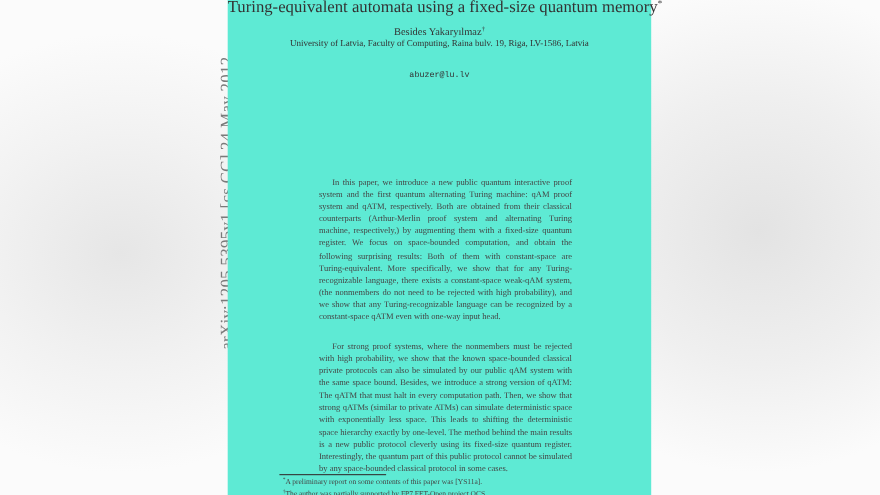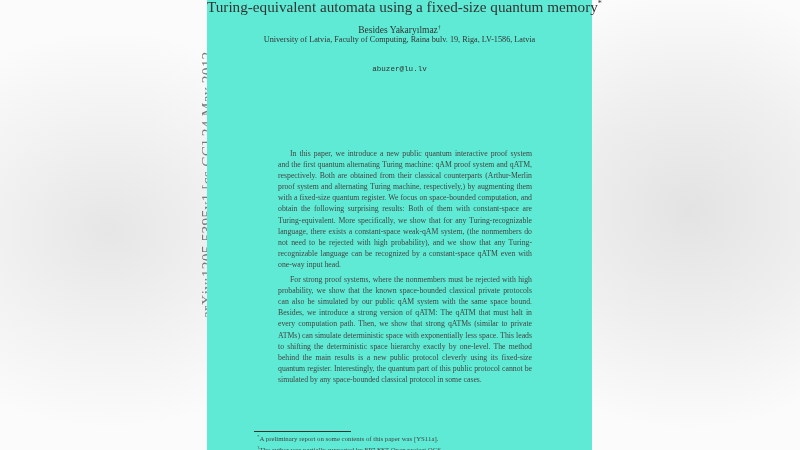--- a/index.html
+++ b/index.html
@@ -57,21 +57,21 @@
   }
   .abstract-heading {
     position: absolute; left: 0; width: 385px; top: 131px;
     text-align: center; font-size: 8.4px; font-weight: bold; color: #222;
   }
   .abstract-body {
     position: absolute; left: 67px; width: 262px; top: 144px;
     font-size: 7.75px; line-height: 11.1px; color: #444;
     text-align: justify;
   }
-  .abstract-body p { margin: 4px; text-indent: 12px; }
+  .abstract-body p { margin: 16px; text-indent: 12px; }
   .fn-rule {
     position: absolute; left: 47px; top: 431px; width: 97px; height: 0;
     border-top: 0.8px solid #333;
   }
   .footnotes {
     position: absolute; left: 50px; top: 433px; width: 320px;
     font-size: 6.8px; line-height: 8.6px; color: #444; white-space: nowrap;
   }
   .footnotes sup { font-size: 5px; }
 </style>

